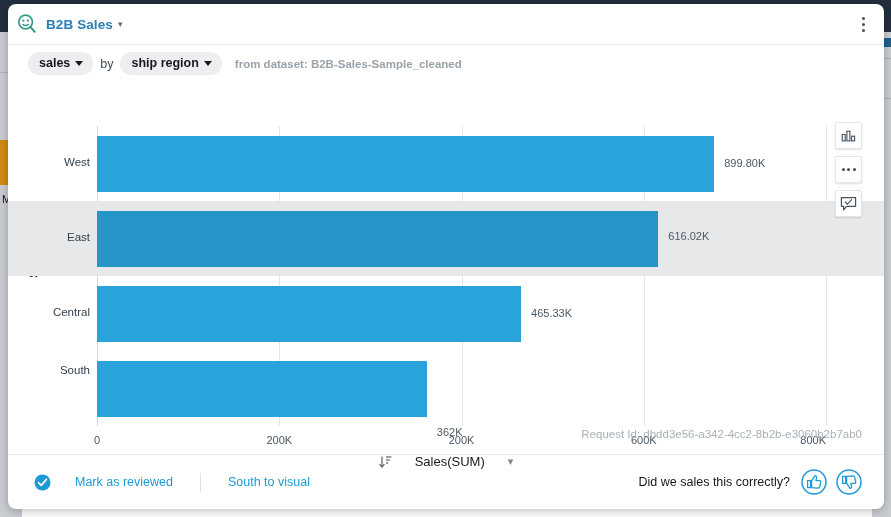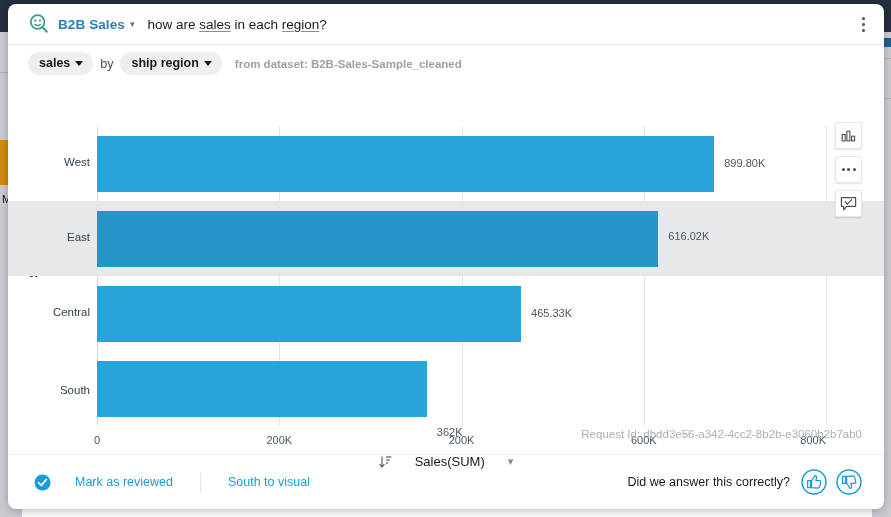--- a/index.html
+++ b/index.html
@@ -34,21 +34,21 @@
     overflow: hidden;
   }
 
   
   .q-header {
     position: relative;
     height: 41px;
     border-bottom: 1px solid #eaeded;
     display: flex;
     align-items: center;
-    padding: 0 10px 0 20px;
+    padding: 0 10px 0 8px;
   }
   .q-logo { width: 22px; height: 22px; flex: 0 0 auto; margin-right: 8px; }
   .q-topic {
     font-size: 13.5px; color: #2a7fb5; font-weight: 600;
     letter-spacing: .1px;
   }
   .q-topic-caret { margin: 0 4px 0 5px; color: #5a6b7b; font-size: 9px; }
   .q-question {
     font-size: 13.5px; color: #16191f; margin-left: 9px;
     white-space: nowrap;
@@ -194,21 +194,20 @@
   <div class="q-header">
     <svg class="q-logo" viewBox="0 0 24 24">
       <circle cx="10.5" cy="9.8" r="7.4" fill="none" stroke="#3a9e8f" stroke-width="1.9"></circle>
       <circle cx="8" cy="8.4" r="1.25" fill="#3a9e8f"></circle>
       <circle cx="13" cy="8.4" r="1.25" fill="#3a9e8f"></circle>
       <path d="M7.4 12.4 q3.1 2.4 6.2 0" fill="none" stroke="#3a9e8f" stroke-width="1.5" stroke-linecap="round"></path>
       <line x1="15.6" y1="15.1" x2="20.4" y2="20.4" stroke="#3a9e8f" stroke-width="2.3" stroke-linecap="round"></line>
     </svg>
     <span class="q-topic">B2B Sales</span>
     <span class="q-topic-caret">▾</span>
-    <span class="q-question"><span>how are </span><span class="ul">sales</span><span> in each </span><span class="ul">region</span><span>?</span></span>
     <div class="q-kebab">
         <span></span>
         <span></span>
         <span></span>
       </div>
   </div>
 
   <div class="pill-row">
     <div class="pill">
       <span>sales</span>
@@ -241,21 +240,21 @@
         <div class="bar" style="left: 0px; top: 159.5px; width: 424.032px;"></div>
         <div class="bar-label" style="left: 434.032px; top: 180.5px;">465.33K</div>
         <div class="bar" style="left: 0px; top: 234.5px; width: 329.873px;"></div>
         <div class="bar-label" style="left: 339.873px; top: 255.5px; margin-top: 44px;">362K</div>
       </div>
 
     <div id="cat-labels">
         <div class="cat-label" style="left: 0px; width: 82px; top: 73.5px;">West</div>
         <div class="cat-label" style="left: 0px; width: 82px; top: 148.5px;">East</div>
         <div class="cat-label" style="left: 0px; width: 82px; top: 223.5px;">Central</div>
-        <div class="cat-label" style="left: 0px; width: 82px; top: 302px;">South</div>
+        <div class="cat-label" style="left: 0px; width: 82px; top: 282px;">South</div>
       </div>
     <div id="tick-labels">
         <div class="tick-label" style="left: 89px; transform: translateX(-3px);">0</div>
         <div class="tick-label" style="left: 271.25px; transform: translateX(-50%);">200K</div>
         <div class="tick-label" style="left: 453.5px; transform: translateX(-50%);">200K</div>
         <div class="tick-label" style="left: 635.75px; transform: translateX(-50%);">600K</div>
         <div class="tick-label" style="left: 818px; transform: translateX(-100%);">800K</div>
       </div>
 
     <div class="xaxis-title">
@@ -300,21 +299,21 @@
     <div class="footer-left">
       <svg class="check-ico" width="17" height="17" viewBox="0 0 17 17">
         <circle cx="8.5" cy="8.5" r="8" fill="#1a9bd7"></circle>
         <path d="M4.5 8.7 L7.2 11.4 L12.4 5.4" fill="none" stroke="#fff" stroke-width="1.7" stroke-linecap="round" stroke-linejoin="round"></path>
       </svg>
       <span class="link-blue">Mark as reviewed</span>
       <span class="vdiv"></span>
       <span class="link-blue">South to visual</span>
     </div>
     <div class="footer-right">
-      <span class="ask-txt">Did we answer this correctly?</span>
+      <span class="ask-txt">Did we sales this correctly?</span>
       <svg class="thumb-btn" viewBox="0 0 26 26">
         <circle cx="13" cy="13" r="12" fill="none" stroke="#1a9bd7" stroke-width="1.5"></circle>
         <rect x="6.6" y="11.6" width="3" height="7" fill="none" stroke="#1a9bd7" stroke-width="1.3"></rect>
         <path d="M10.6 18.6 V11.9 L14 6.6 q1.9 .1 1.5 2.4 l-.6 2.6 h3.6 q1.5 .2 1.2 1.8 l-1 4.2 q-.3 1.6 -1.8 1.6 Z" fill="none" stroke="#1a9bd7" stroke-width="1.3" stroke-linejoin="round"></path>
       </svg>
       <svg class="thumb-btn" viewBox="0 0 26 26">
         <circle cx="13" cy="13" r="12" fill="none" stroke="#1a9bd7" stroke-width="1.5"></circle>
         <rect x="6.6" y="7.4" width="3" height="7" fill="none" stroke="#1a9bd7" stroke-width="1.3"></rect>
         <path d="M10.6 7.4 V14.1 L14 19.4 q1.9 -.1 1.5 -2.4 l-.6 -2.6 h3.6 q1.5 -.2 1.2 -1.8 l-1 -4.2 q-.3 -1.6 -1.8 -1.6 Z" fill="none" stroke="#1a9bd7" stroke-width="1.3" stroke-linejoin="round"></path>
       </svg>

